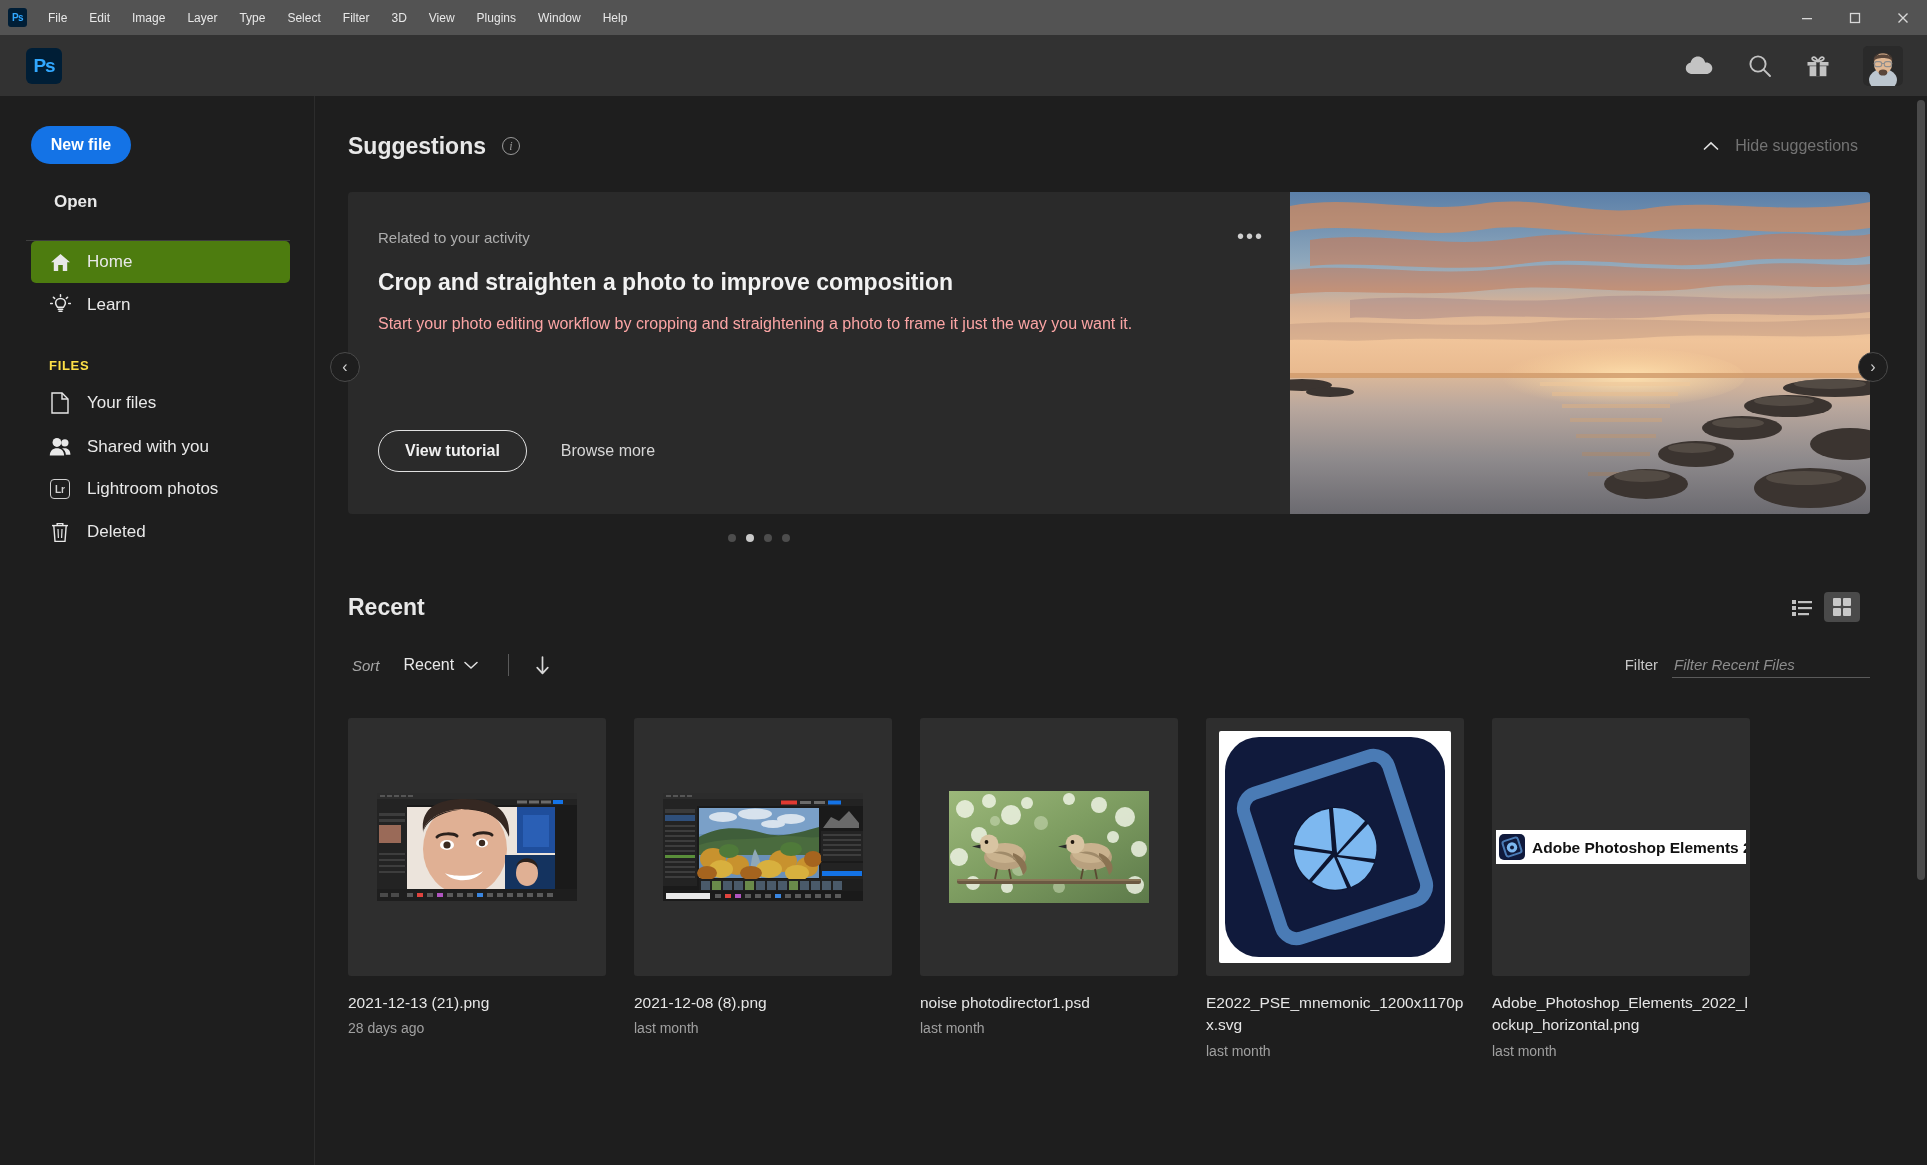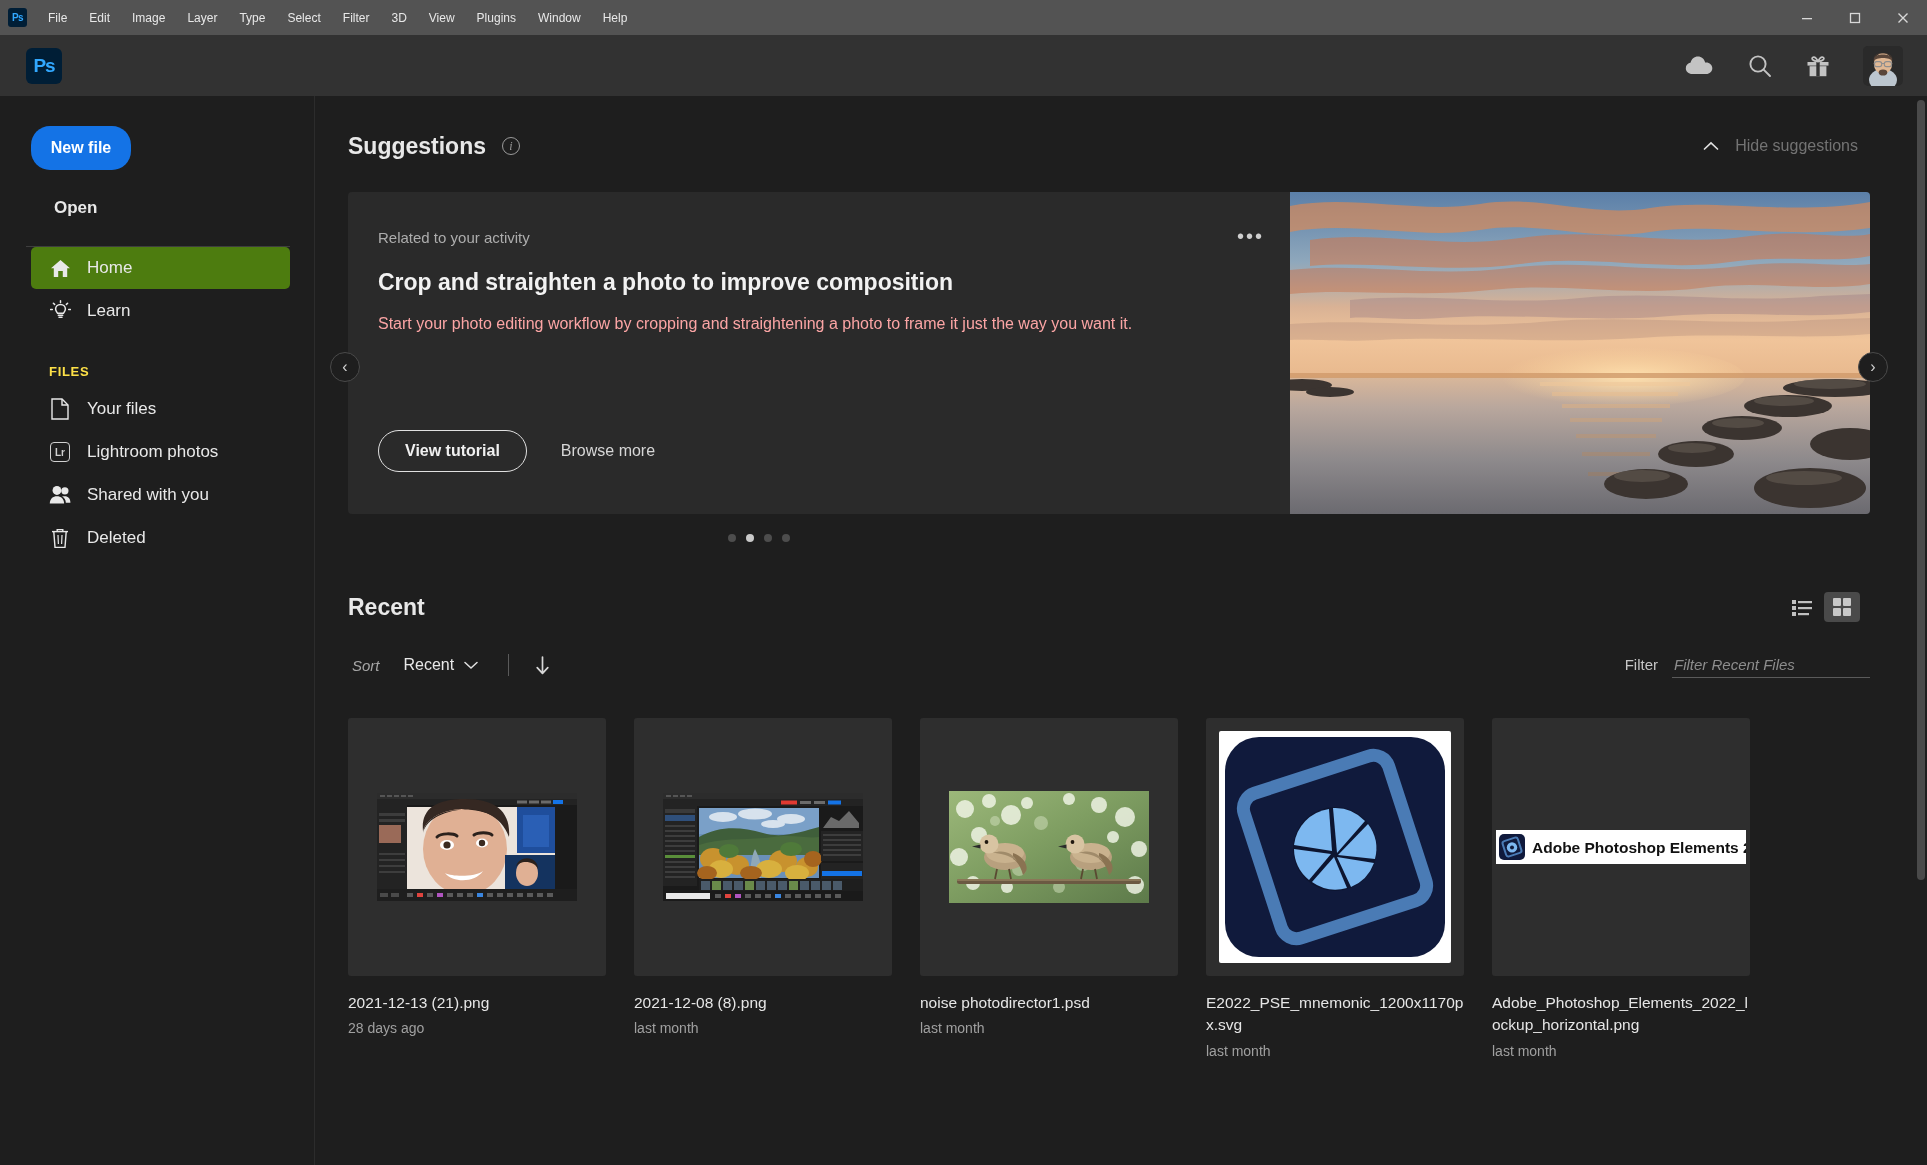--- a/index.html
+++ b/index.html
@@ -58,21 +58,21 @@
     background: linear-gradient(165deg, #2b2b2b 0%, #3a3a3a 100%);
     position: relative; flex-shrink: 0;
   }
 
   
   .body { display: flex; height: calc(1165px - 35px - 61px); background: #1e1e1e; }
 
   
   .sidebar { width: 314px; flex-shrink: 0; padding: 30px 0 0 0; }
   .newfile-btn {
-    margin: 0 0 0 31px; width: 100px; height: 44px;
+    margin: 0 0 0 31px; width: 100px; height: 38px;
     background: #1473e6; color: #fff; border: none; border-radius: 19px;
     font-size: 16px; font-weight: bold; cursor: pointer;
     font-family: "Liberation Sans", sans-serif;
   }
   .open-btn {
     margin: 22px 0 0 0; padding: 6px 0 6px 54px;
     color: #e8e8e8; font-size: 17px; font-weight: bold; cursor: pointer;
   }
   .sb-divider { height: 1px; background: #3e3e3e; margin: 22px 24px 0 26px; }
   .sb-item {
@@ -302,35 +302,35 @@
         <svg width="18" height="22" viewBox="0 0 18 22">
           <path d="M1 1 L11 1 L17 7 L17 21 L1 21 Z" fill="none" stroke="#e8e8e8" stroke-width="1.4"></path>
           <path d="M11 1 L11 7 L17 7" fill="none" stroke="#e8e8e8" stroke-width="1.4"></path>
         </svg>
       </span>
       <span>Your files</span>
     </div>
 
     <div class="sb-item">
       <span class="sb-icon">
-        <span class="lr-badge">Lr</span>
-      </span>
-      <span>Lightroom photos</span>
-    </div>
-
-    <div class="sb-item">
-      <span class="sb-icon">
         <svg width="23" height="21" viewBox="0 0 23 21">
           <circle cx="8.3" cy="6.3" r="4.6" fill="#e8e8e8"></circle>
           <path d="M0.8 20 C0.8 14.8 4.2 12.2 8.3 12.2 C12.4 12.2 15.8 14.8 15.8 20 Z" fill="#e8e8e8"></path>
           <circle cx="16.6" cy="6.6" r="3.8" fill="#e8e8e8"></circle>
           <path d="M13.6 12.6 C14.5 12.3 15.5 12.2 16.6 12.2 C20 12.2 22.4 14.6 22.4 19 L17.6 19 C17.6 16.2 16 13.8 13.6 12.6 Z" fill="#e8e8e8"></path>
         </svg>
       </span>
       <span>Shared with you</span>
+    </div>
+
+    <div class="sb-item">
+      <span class="sb-icon">
+        <span class="lr-badge">Lr</span>
+      </span>
+      <span>Lightroom photos</span>
     </div>
 
     <div class="sb-item">
       <span class="sb-icon">
         <svg width="20" height="22" viewBox="0 0 20 22">
           <path d="M2 4.6 L18 4.6" stroke="#e8e8e8" stroke-width="1.4"></path>
           <path d="M7.2 4.6 L7.2 2.6 L12.8 2.6 L12.8 4.6" fill="none" stroke="#e8e8e8" stroke-width="1.4"></path>
           <path d="M3.8 4.6 L5 20.4 L15 20.4 L16.2 4.6" fill="none" stroke="#e8e8e8" stroke-width="1.4"></path>
           <path d="M8 8 L8.4 17 M12 8 L11.6 17" stroke="#e8e8e8" stroke-width="1.2"></path>
         </svg>

